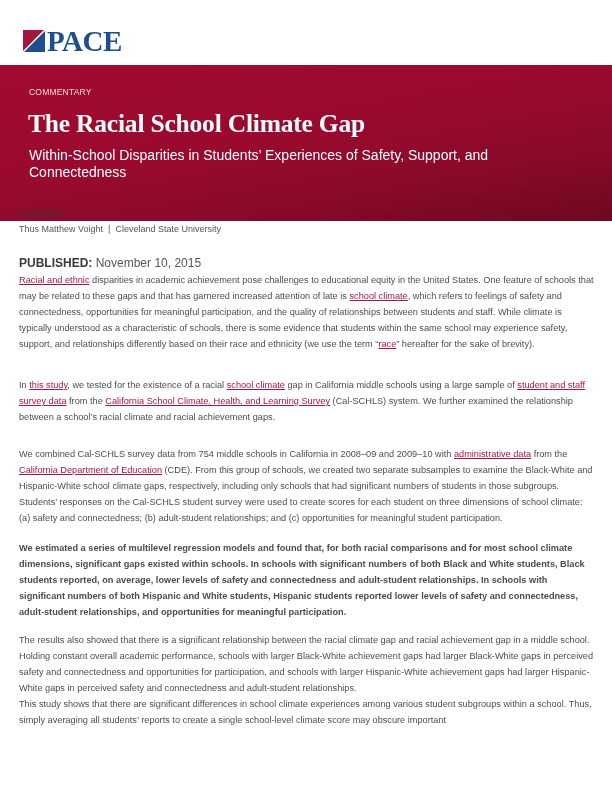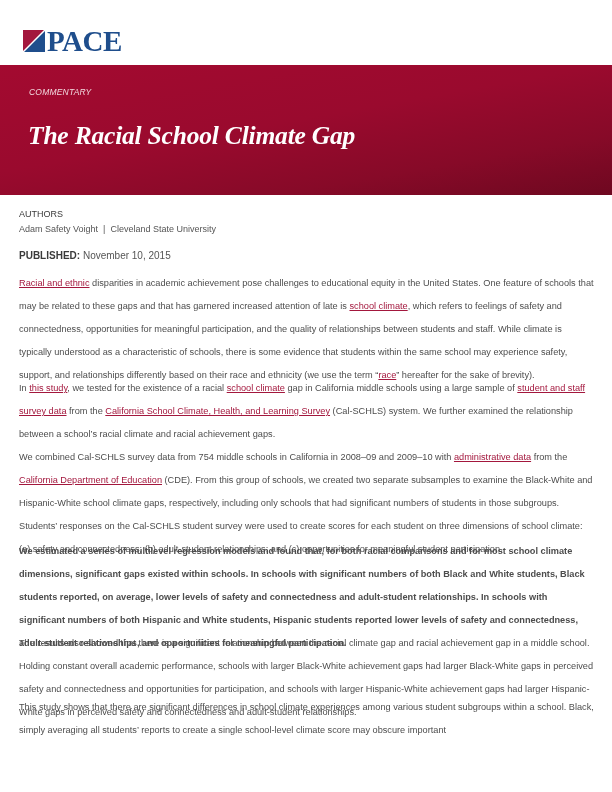--- a/index.html
+++ b/index.html
@@ -5,34 +5,33 @@
     * { margin: 0; padding: 0; box-sizing: border-box; }
     html, body { width: 612px; height: 792px; background: #ffffff; overflow: hidden; }
     body { font-family: "Liberation Sans", "DejaVu Sans", sans-serif; color: #4a4a4a; position: relative; }
 
     .logo { position: absolute; left: 23px; top: 29px; height: 24px; display: flex; align-items: center; }
     .logo-mark { width: 22px; height: 22px; position: relative; margin-right: 2px; }
     .logo-mark svg { display: block; }
     .logo-text { font-family: "Liberation Serif", "DejaVu Serif", serif; font-weight: bold; font-size: 29px; line-height: 24px; color: #1f4e8c; letter-spacing: -0.5px; text-align: center; }
 
     .hero {
-      position: absolute; left: 0; top: 65px; width: 612px; height: 130px;
+      position: absolute; left: 0; top: 65px; width: 612px; height: 156px;
       background: linear-gradient(170deg, #a30a30 0%, #9a0a2e 45%, #870a28 75%, #6e0820 100%);
-      font-style: italic;
     }
     .hero-label { position: absolute; left: 29px; top: 22px; font-size: 8.5px; color: #f2d9de; letter-spacing: 0.2px; }
-    .hero-title { position: absolute; left: 28px; top: 56px; font-family: "Liberation Serif", "DejaVu Serif", serif; font-size: 25.5px; color: #ffffff; letter-spacing: -0.2px; }
+    .hero-title { position: absolute; left: 28px; top: 44px; font-family: "Liberation Serif", "DejaVu Serif", serif; font-size: 25.5px; color: #ffffff; letter-spacing: -0.2px; }
     .hero-subtitle { position: absolute; left: 29px; top: 82px; width: 560px; font-size: 14px; line-height: 17px; color: #ffffff; }
 
     .authors-label { position: absolute; left: 19px; top: 209px; font-size: 9px; font-weight: normal; color: #3a3a3a; }
     .authors-line { position: absolute; left: 19px; top: 224px; font-size: 9px; color: #555; }
-    .published { position: absolute; left: 19px; top: 250px; font-size: 10px; color: #555; }
+    .published { position: absolute; left: 19px; top: 256px; font-size: 12px; color: #555; }
     .published b { color: #3a3a3a; }
 
-    .body-text { position: absolute; left: 19px; width: 575px; font-size: 9.2px; line-height: 23px; color: #4d4d4d; }
+    .body-text { position: absolute; left: 19px; width: 575px; font-size: 9.2px; line-height: 16px; color: #4d4d4d; }
     .link { color: #a3173d; text-decoration: underline; }
 
     #p1 { top: 272px; }
     #p2 { top: 377px; }
     #p3 { top: 446px; }
     #p4 { top: 540px; font-weight: bold; }
     #p5 { top: 632px; }
     #p6 { top: 696px; }
   </style>
 </head>
@@ -45,36 +44,37 @@
       <polygon points="22,0 22,22 0,22" fill="#1f4e8c"></polygon>
       <line x1="22" y1="0" x2="0" y2="22" stroke="#ffffff" stroke-width="1.5"></line>
     </svg>
   </span>
   <span class="logo-text">PACE</span>
 </div>
 
 <div class="hero">
   <div class="hero-label">COMMENTARY</div>
   <h1 class="hero-title">The Racial School Climate Gap</h1>
+  <div class="hero-subtitle">Within-School Disparities in Students’ Experiences of Safety, Support, and Connectedness</div>
 </div>
 
 <div class="authors-label">AUTHORS</div>
 <div class="authors-line">
-  <span>Adam Safety Voight</span>
+  <span>Thus Matthew Voight</span>
   <span>&nbsp;<span>|</span>&nbsp;</span>
   <span>Cleveland State University</span>
 </div>
 <div class="published">
   <b>PUBLISHED:</b>
   <span>November 10, 2015</span>
 </div>
 
 <p class="body-text" id="p1"><a class="link">Racial and ethnic</a><span> disparities in academic achievement pose challenges to educational equity in the United States. One feature of schools that may be related to these gaps and that has garnered increased attention of late is </span><a class="link">school climate</a><span>, which refers to feelings of safety and connectedness, opportunities for meaningful participation, and the quality of relationships between students and staff. While climate is typically understood as a characteristic of schools, there is some evidence that students within the same school may experience safety, support, and relationships differently based on their race and ethnicity (we use the term “</span><a class="link">race</a><span>” hereafter for the sake of brevity).</span></p>
 
 <p class="body-text" id="p2"><span>In </span><a class="link">this study</a><span>, we tested for the existence of a racial </span><a class="link">school climate</a><span> gap in California middle schools using a large sample of </span><a class="link">student and staff survey data</a><span> from the </span><a class="link">California School Climate, Health, and Learning Survey</a><span> (Cal-SCHLS) system. We further examined the relationship between a school’s racial climate and racial achievement gaps.</span></p>
 
 <p class="body-text" id="p3"><span>We combined Cal-SCHLS survey data from 754 middle schools in California in 2008–09 and 2009–10 with </span><a class="link">administrative data</a><span> from the </span><a class="link">California Department of Education</a><span> (CDE). From this group of schools, we created two separate subsamples to examine the Black-White and Hispanic-White school climate gaps, respectively, including only schools that had significant numbers of students in those subgroups. Students’ responses on the Cal-SCHLS student survey were used to create scores for each student on three dimensions of school climate: (a) safety and connectedness; (b) adult-student relationships; and (c) opportunities for meaningful student participation.</span></p>
 
 <p class="body-text" id="p4">We estimated a series of multilevel regression models and found that, for both racial comparisons and for most school climate dimensions, significant gaps existed within schools. In schools with significant numbers of both Black and White students, Black students reported, on average, lower levels of safety and connectedness and adult-student relationships. In schools with significant numbers of both Hispanic and White students, Hispanic students reported lower levels of safety and connectedness, adult-student relationships, and opportunities for meaningful participation.</p>
 
 <p class="body-text" id="p5">The results also showed that there is a significant relationship between the racial climate gap and racial achievement gap in a middle school. Holding constant overall academic performance, schools with larger Black-White achievement gaps had larger Black-White gaps in perceived safety and connectedness and opportunities for participation, and schools with larger Hispanic-White achievement gaps had larger Hispanic-White gaps in perceived safety and connectedness and adult-student relationships.</p>
 
-<p class="body-text" id="p6">This study shows that there are significant differences in school climate experiences among various student subgroups within a school. Black, simply averaging all students’ reports to create a single school-level climate score may obscure important</p>
+<p class="body-text" id="p6">This study shows that there are significant differences in school climate experiences among various student subgroups within a school. Thus, simply averaging all students’ reports to create a single school-level climate score may obscure important</p>
 
 </body></html>

